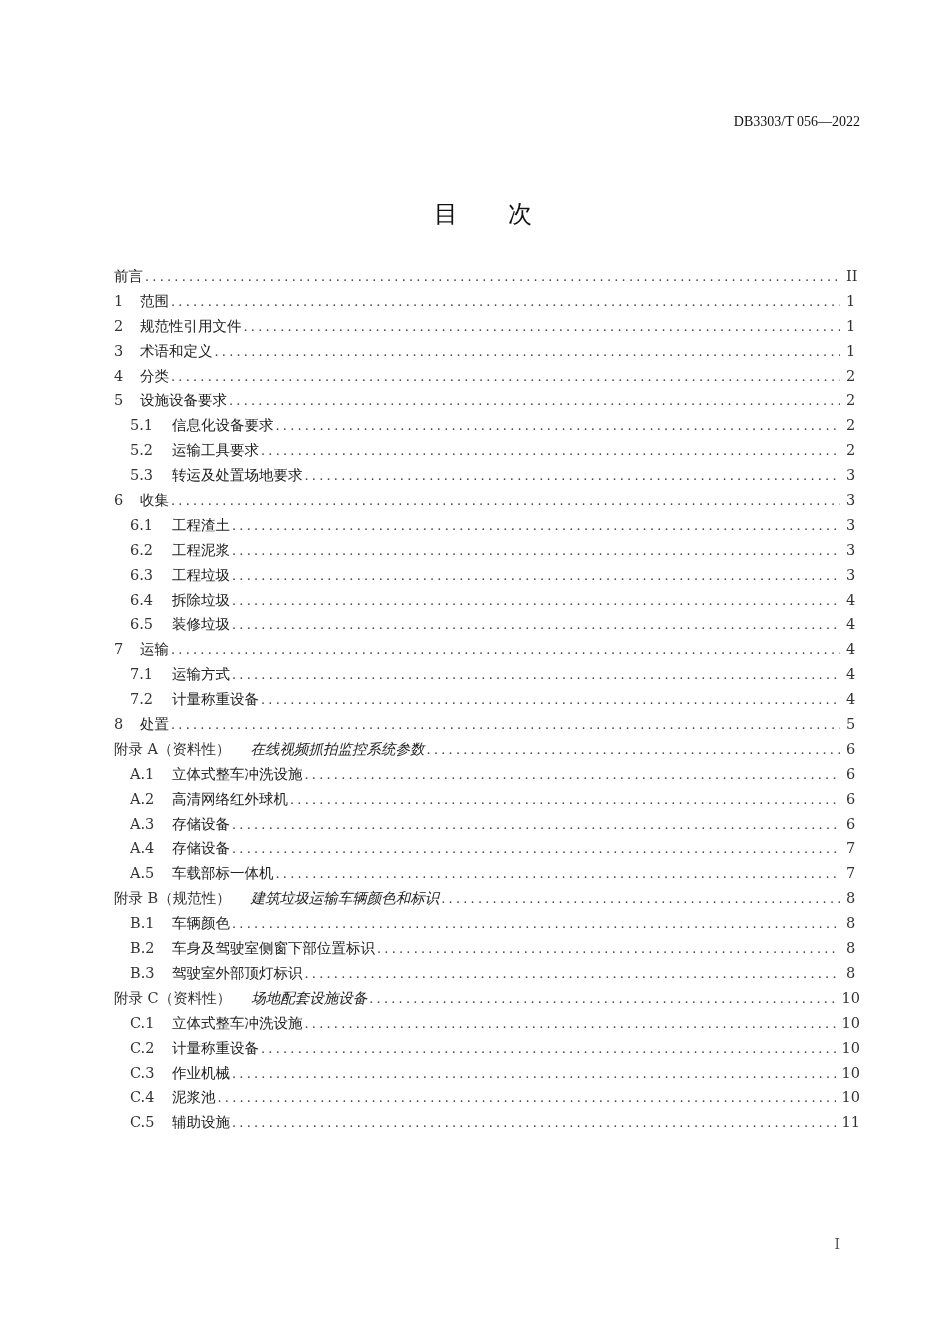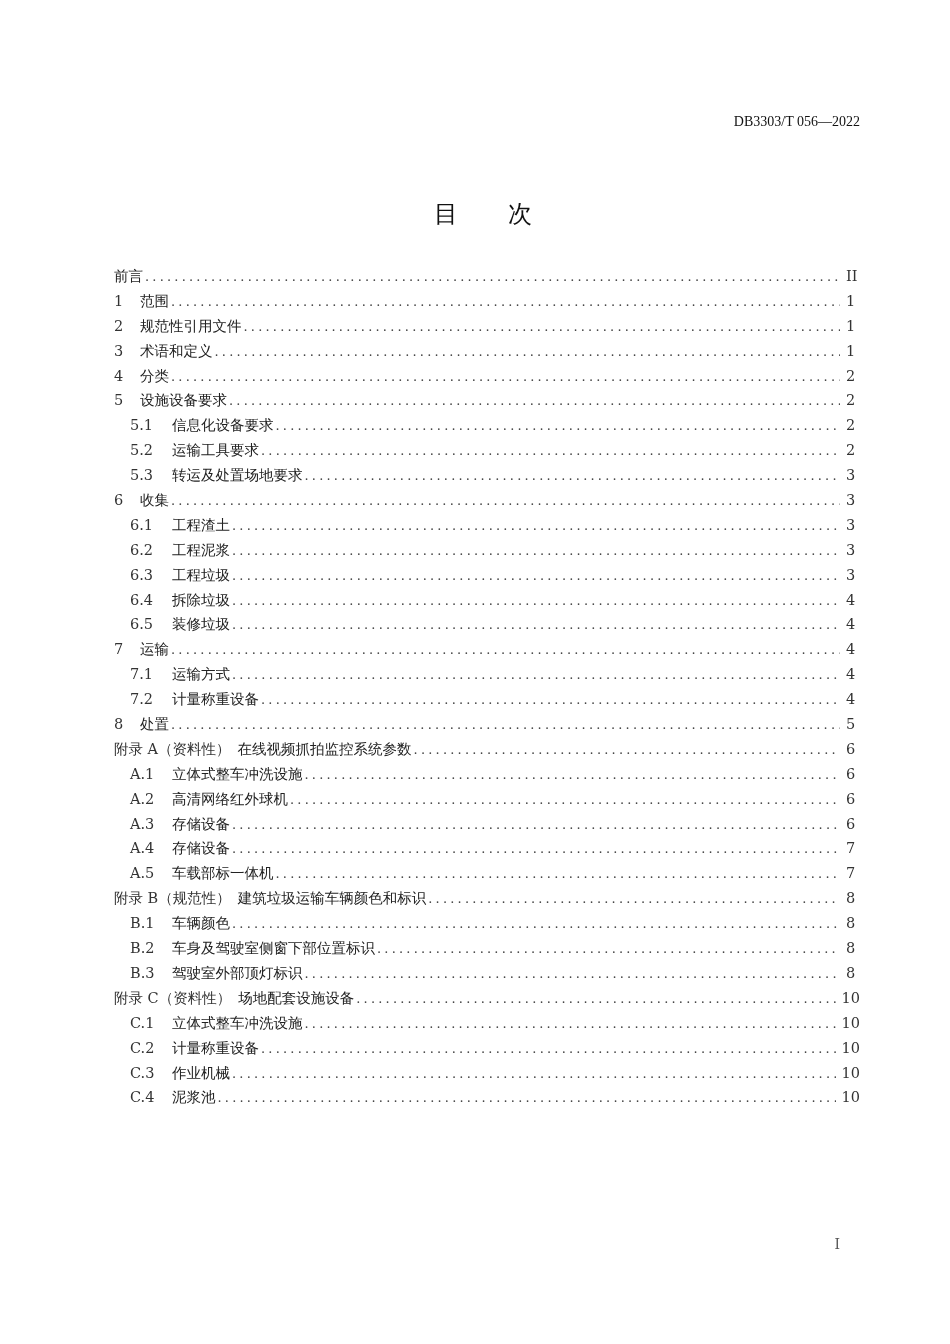--- a/index.html
+++ b/index.html
@@ -21,21 +21,21 @@
     }
     .row {
       display: flex; align-items: baseline; height: 24.9px; line-height: 24.9px;
       white-space: nowrap; overflow: hidden;
     }
     .row.sub { padding-left: 16px; }
     .num { display: inline-block; min-width: 26px; color: #333; }
     .row.sub .num { min-width: 42px; }
     .row.app .num { min-width: 0; }
     .label { color: #222; }
-    .app .label { margin-left: 7px; }
+    .app .label { margin-left: 20px; font-style: italic; }
     .dots {
       flex: 1; overflow: hidden; margin: 0 6px 0 2px; color: #444;
       letter-spacing: 3.2px; font-size: 13px;
     }
     .dots::before {
       content: "........................................................................................................................................................................................";
     }
     .page { color: #333; min-width: 14px; text-align: left; }
     .footer-page {
       position: absolute; top: 1236px; right: 110px;
@@ -248,15 +248,21 @@
       <span class="label">作业机械</span>
       <span class="dots"></span>
       <span class="page">10</span>
     </div>
     <div class="row sub">
       <span class="num">C.4</span>
       <span class="label">泥浆池</span>
       <span class="dots"></span>
       <span class="page">10</span>
     </div>
+    <div class="row sub">
+      <span class="num">C.5</span>
+      <span class="label">辅助设施</span>
+      <span class="dots"></span>
+      <span class="page">11</span>
+    </div>
   </div>
 
 <div class="footer-page">I</div>
 
 </body></html>

